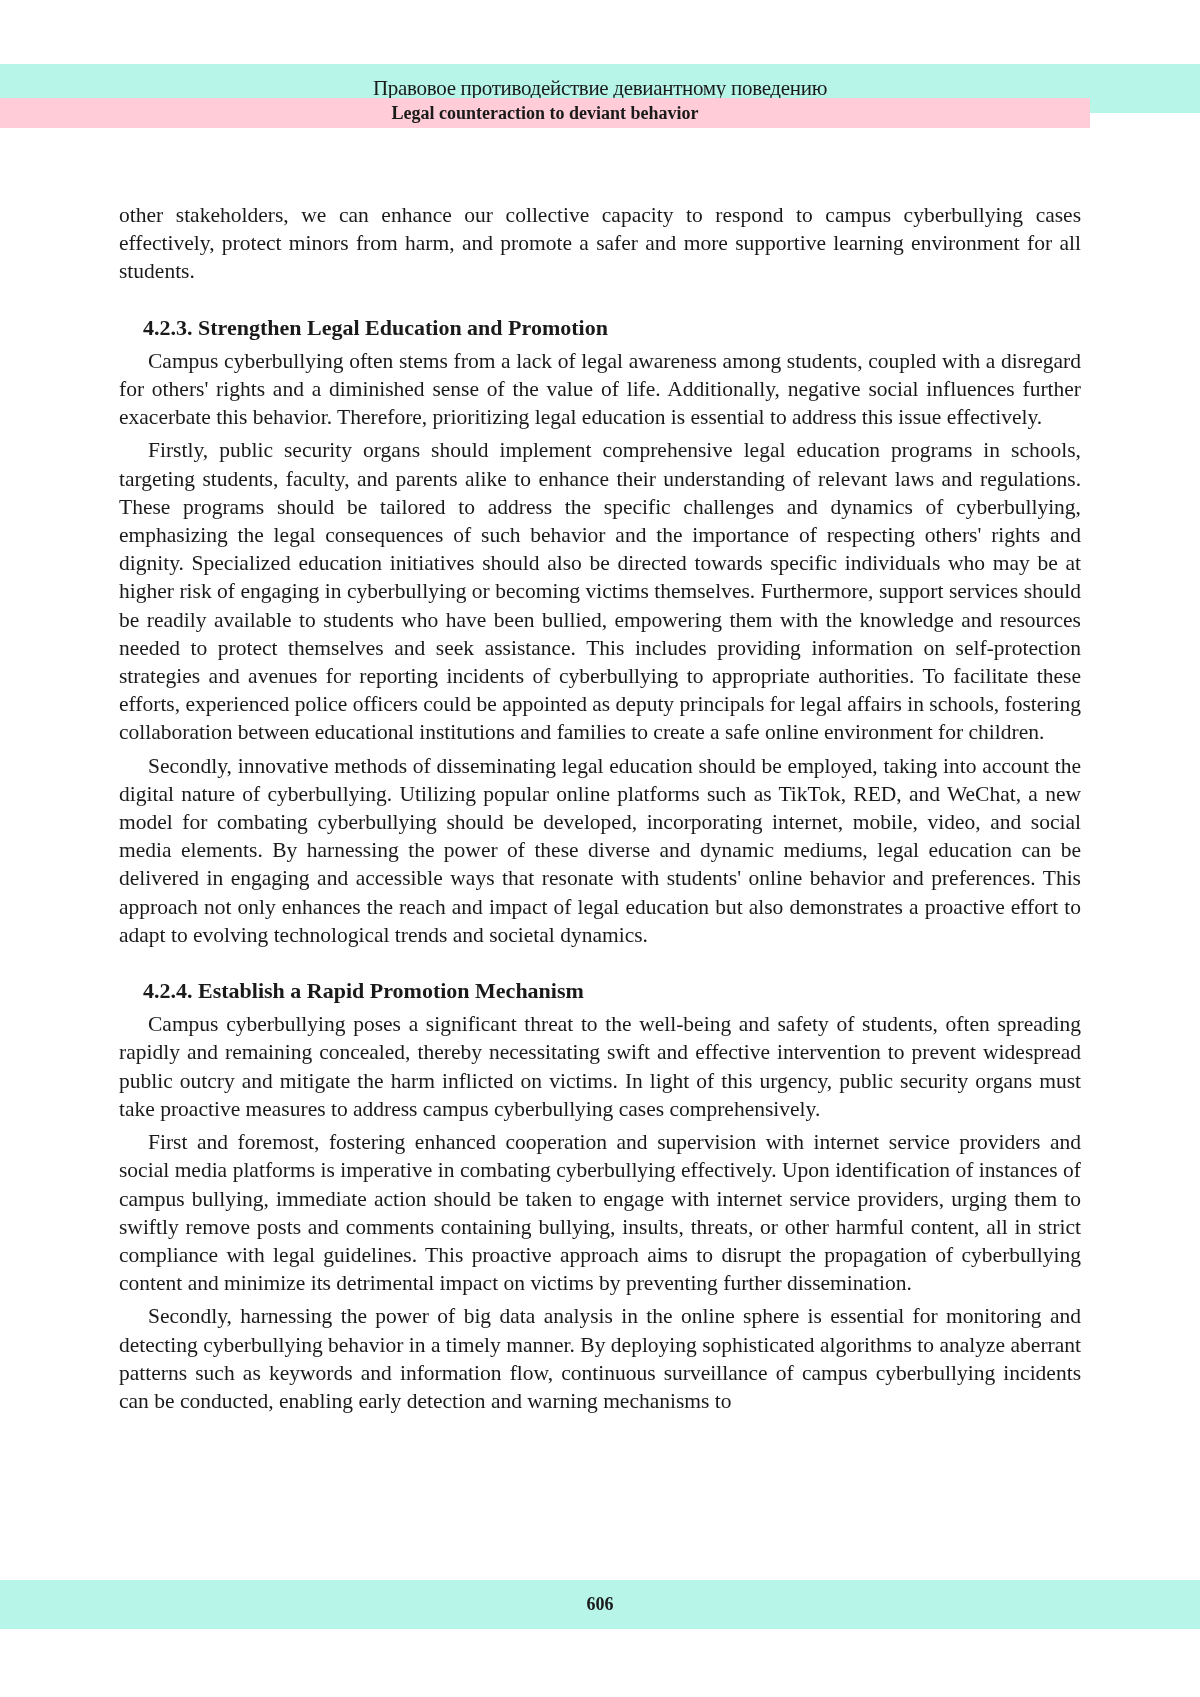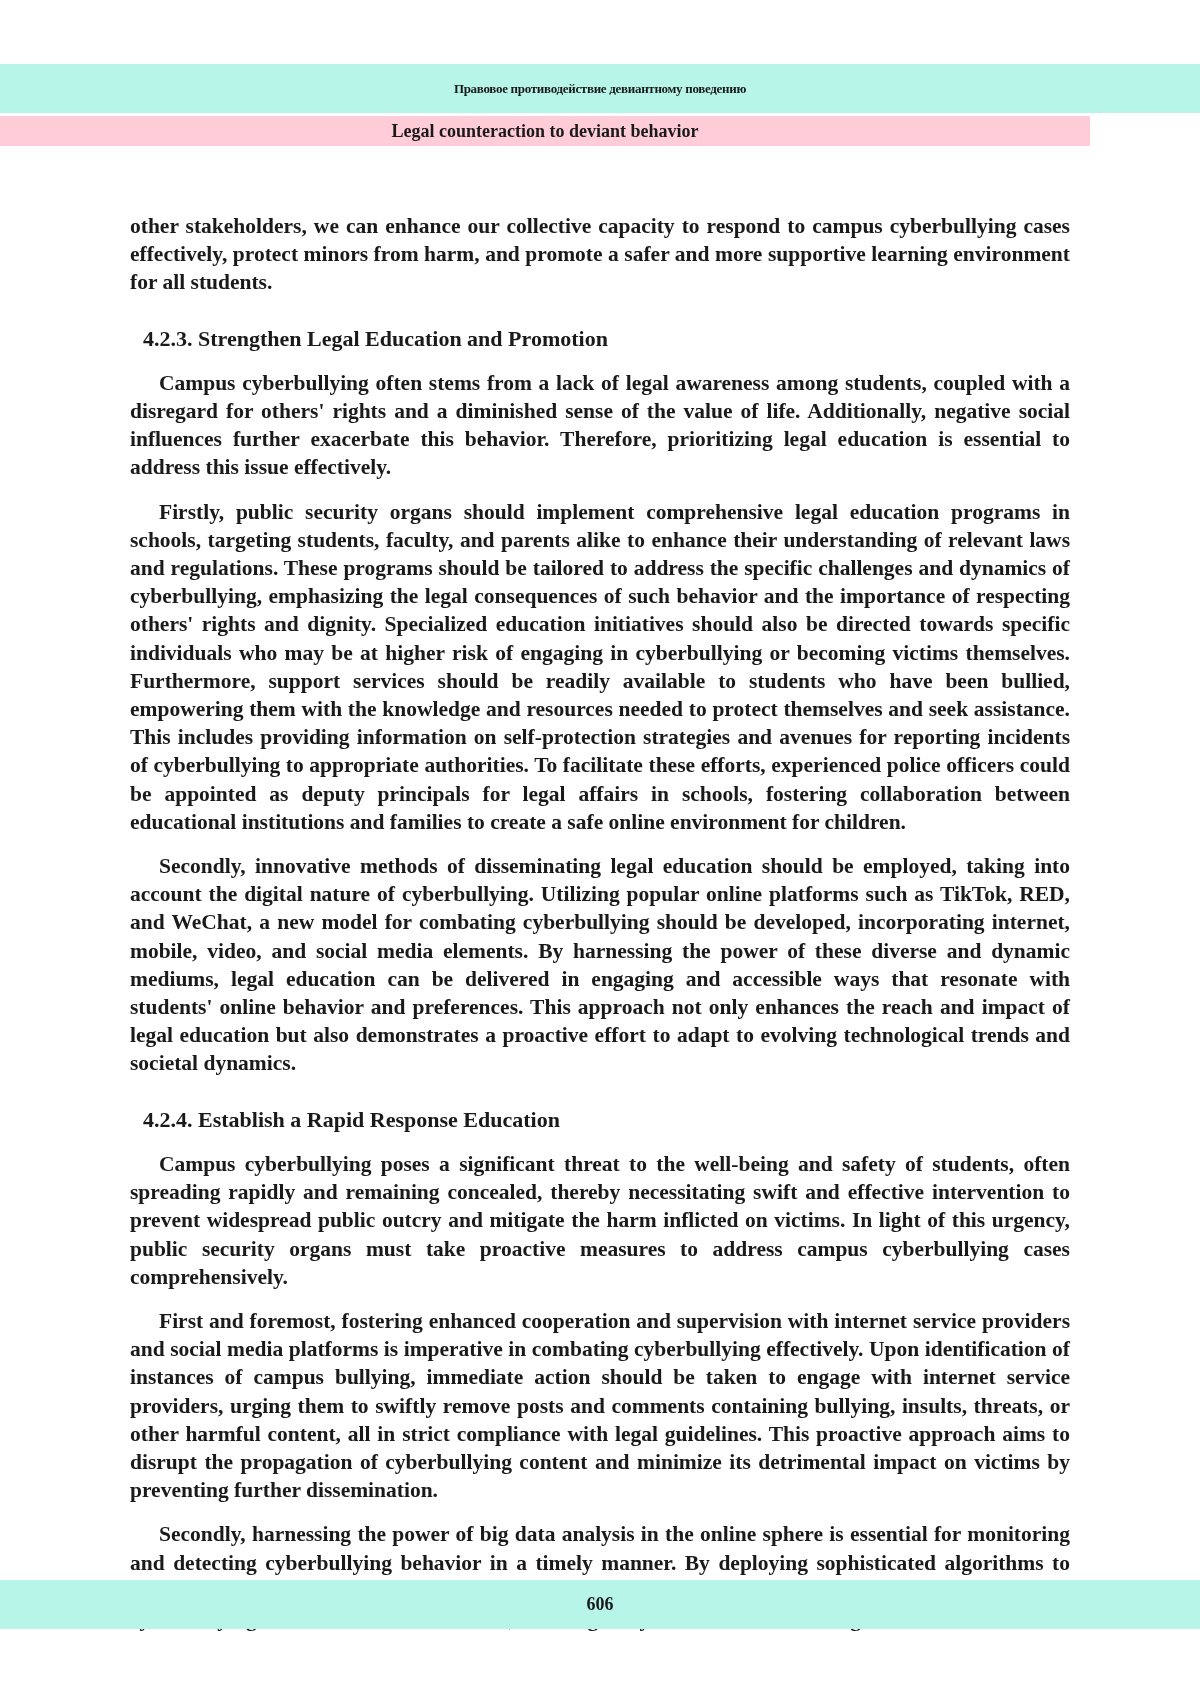--- a/index.html
+++ b/index.html
@@ -1,26 +1,26 @@
 <!DOCTYPE html>
 <html><head>
 <meta charset="utf-8">
 <style>
   html, body { margin: 0; padding: 0; background: #ffffff; }
   body { width: 1200px; height: 1697px; position: relative; overflow: hidden;
          font-family: "Liberation Serif", "DejaVu Serif", serif; color: #1a1a1a; }
   .band-top { position: absolute; left: 0; top: 64px; width: 1200px; height: 49px;
               background: #b6f5e8; display: flex; align-items: center; justify-content: center; }
-  .band-top span { font-weight: bold; font-size: 13px; letter-spacing: -0.3px; text-align: right; }
-  .band-sub { position: absolute; left: 0; top: 116px; width: 1090px; height: 30px;
+  .band-top span { font-weight: normal; font-size: 21px; letter-spacing: -0.3px; text-align: right; }
+  .band-sub { position: absolute; left: 0; top: 98px; width: 1090px; height: 30px;
               background: #ffccd8; display: flex; align-items: center; justify-content: center; }
   .band-sub span { font-weight: bold; font-size: 18px; }
   .content { position: absolute; left: 114px; top: 196px; width: 972px;
              font-size: 21.5px; line-height: 28.2px; text-align: justify; }
-  .content p { margin: 16px; font-weight: bold; }
+  .content p { margin: 5px; }
   .content p.indent { text-indent: 29px; }
   .content h3 { margin: 28px 0 0 0; padding-left: 29px; font-size: 22px; line-height: 28.2px; font-weight: bold; }
   .band-foot { position: absolute; left: 0; top: 1580px; width: 1200px; height: 49px;
                background: #b6f5e8; display: flex; align-items: center; justify-content: center; }
   .band-foot span { font-weight: bold; font-size: 18px; }
 </style>
 </head>
 <body>
 
 <div class="band-top">
@@ -31,21 +31,21 @@
 </div>
 
 <div class="content">
   <p>other stakeholders, we can enhance our collective capacity to respond to campus cyberbullying cases effectively, protect minors from harm, and promote a safer and more supportive learning environment for all students.</p>
 
   <h3>4.2.3. Strengthen Legal Education and Promotion</h3>
   <p class="indent">Campus cyberbullying often stems from a lack of legal awareness among students, coupled with a disregard for others' rights and a diminished sense of the value of life. Additionally, negative social influences further exacerbate this behavior. Therefore, prioritizing legal education is essential to address this issue effectively.</p>
   <p class="indent">Firstly, public security organs should implement comprehensive legal education programs in schools, targeting students, faculty, and parents alike to enhance their understanding of relevant laws and regulations. These programs should be tailored to address the specific challenges and dynamics of cyberbullying, emphasizing the legal consequences of such behavior and the importance of respecting others' rights and dignity. Specialized education initiatives should also be directed towards specific individuals who may be at higher risk of engaging in cyberbullying or becoming victims themselves. Furthermore, support services should be readily available to students who have been bullied, empowering them with the knowledge and resources needed to protect themselves and seek assistance. This includes providing information on self-protection strategies and avenues for reporting incidents of cyberbullying to appropriate authorities. To facilitate these efforts, experienced police officers could be appointed as deputy principals for legal affairs in schools, fostering collaboration between educational institutions and families to create a safe online environment for children.</p>
   <p class="indent">Secondly, innovative methods of disseminating legal education should be employed, taking into account the digital nature of cyberbullying. Utilizing popular online platforms such as TikTok, RED, and WeChat, a new model for combating cyberbullying should be developed, incorporating internet, mobile, video, and social media elements. By harnessing the power of these diverse and dynamic mediums, legal education can be delivered in engaging and accessible ways that resonate with students' online behavior and preferences. This approach not only enhances the reach and impact of legal education but also demonstrates a proactive effort to adapt to evolving technological trends and societal dynamics.</p>
 
-  <h3>4.2.4. Establish a Rapid Response Education</h3>
+  <h3>4.2.4. Establish a Rapid Promotion Mechanism</h3>
   <p class="indent">Campus cyberbullying poses a significant threat to the well-being and safety of students, often spreading rapidly and remaining concealed, thereby necessitating swift and effective intervention to prevent widespread public outcry and mitigate the harm inflicted on victims. In light of this urgency, public security organs must take proactive measures to address campus cyberbullying cases comprehensively.</p>
   <p class="indent">First and foremost, fostering enhanced cooperation and supervision with internet service providers and social media platforms is imperative in combating cyberbullying effectively. Upon identification of instances of campus bullying, immediate action should be taken to engage with internet service providers, urging them to swiftly remove posts and comments containing bullying, insults, threats, or other harmful content, all in strict compliance with legal guidelines. This proactive approach aims to disrupt the propagation of cyberbullying content and minimize its detrimental impact on victims by preventing further dissemination.</p>
   <p class="indent">Secondly, harnessing the power of big data analysis in the online sphere is essential for monitoring and detecting cyberbullying behavior in a timely manner. By deploying sophisticated algorithms to analyze aberrant patterns such as keywords and information flow, continuous surveillance of campus cyberbullying incidents can be conducted, enabling early detection and warning mechanisms to</p>
 </div>
 
 <div class="band-foot">
   <span>606</span>
 </div>
 
 </body></html>

